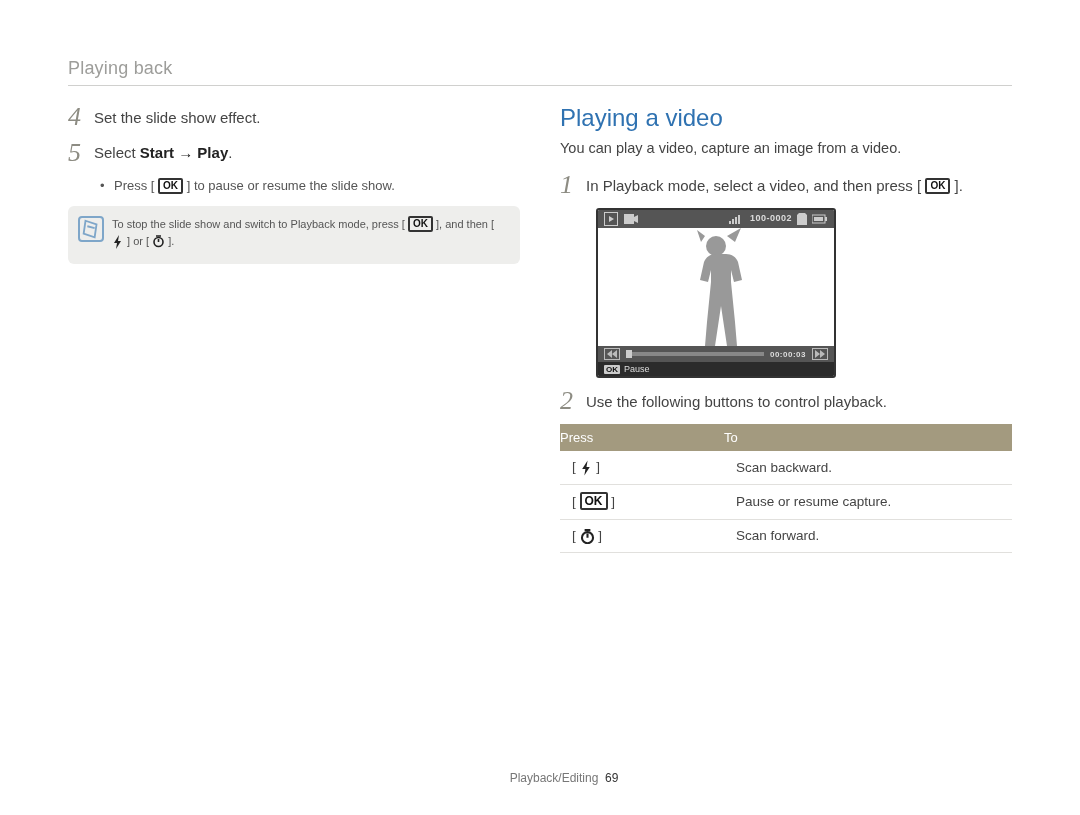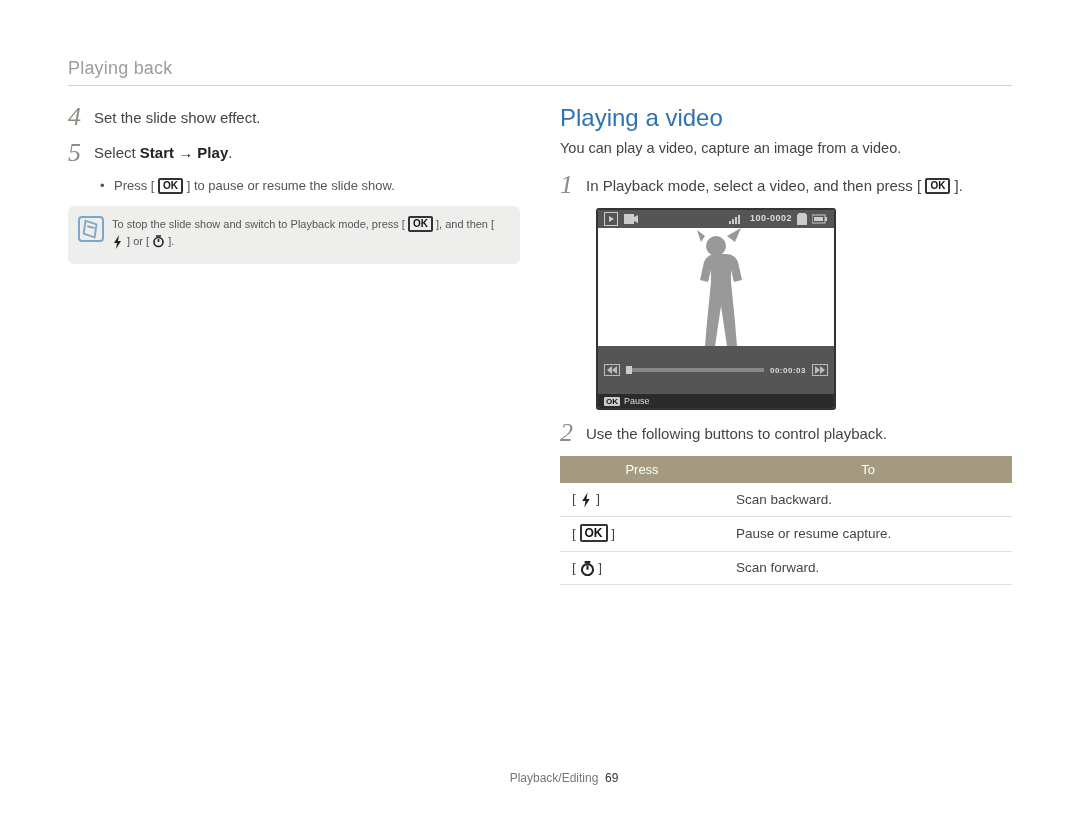--- a/index.html
+++ b/index.html
@@ -26,31 +26,31 @@
 
   
   .video-preview{width:240px;margin:6px auto 10px 36px;}
   .vp-frame{border:2px solid #333;border-radius:3px;overflow:hidden;}
   .vp-top{background:#555;height:18px;display:flex;align-items:center;justify-content:space-between;padding:0 6px;color:#ddd;font-size:9px;font-weight:bold;letter-spacing:.5px;}
   .vp-top-left{display:flex;align-items:center;gap:6px;}
   .vp-top-left .playicon{width:12px;height:12px;border:1px solid #ccc;display:flex;align-items:center;justify-content:center;}
   .vp-top-left .playicon:before{content:"";border-left:5px solid #ccc;border-top:3px solid transparent;border-bottom:3px solid transparent;}
   .vp-body{background:#fff;height:118px;position:relative;overflow:hidden;}
   .silhouette{position:absolute;left:50%;bottom:0;transform:translateX(-50%);fill:#999;}
-  .vp-bar{background:#555;height:16px;display:flex;align-items:center;padding:16px 6px;gap:6px;}
+  .vp-bar{background:#555;height:16px;display:flex;align-items:center;padding:0 6px;gap:6px;}
   .vp-bar .ctrl{width:14px;height:10px;border:1px solid #bbb;display:flex;align-items:center;justify-content:center;}
   .vp-bar .track{flex:1;height:4px;background:#888;position:relative;}
   .vp-bar .track:before{content:"";position:absolute;left:0;top:-2px;width:6px;height:8px;background:#ccc;}
   .vp-bar .time{color:#ddd;font-size:8px;font-weight:bold;letter-spacing:.5px;}
   .vp-bottom{background:#2b2b2b;color:#ddd;font-size:9px;padding:2px 6px;display:flex;align-items:center;gap:4px;}
   .vp-bottom .okmini{background:#ccc;color:#111;font-weight:bold;font-size:8px;padding:0 2px;border-radius:1px;}
 
   
   table.ctrl-table{border-collapse:collapse;width:100%;margin-top:10px;font-size:13.5px;color:#444;}
-  table.ctrl-table th{background:#a39a7f;color:#fff;font-weight:400;text-align:center;padding:6px 20px;font-size:13px;}
+  table.ctrl-table th{background:#a39a7f;color:#fff;font-weight:400;text-align:left;padding:6px 0;font-size:13px;}
   table.ctrl-table td{padding:8px 12px;border-bottom:1px solid #e1e0dd;}
   table.ctrl-table td:first-child{width:140px;}
 
   .footer{position:absolute;bottom:30px;left:0;right:0;text-align:center;font-size:12px;color:#777;padding-left:48px;}
   .footer .pn{color:#333;}
 
   .sym{display:inline-flex;align-items:center;justify-content:center;vertical-align:middle;}
 </style>
 </head>
 <body>

